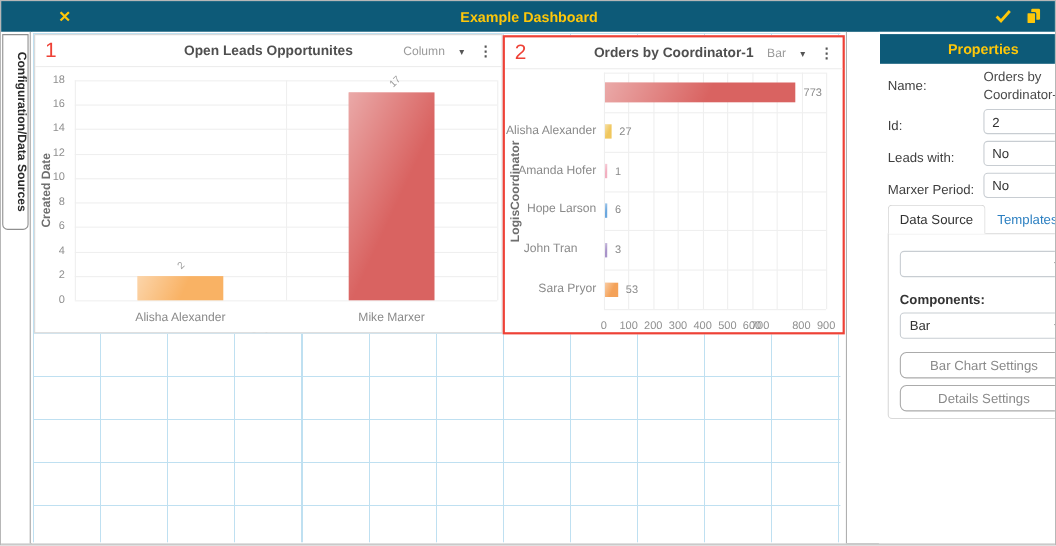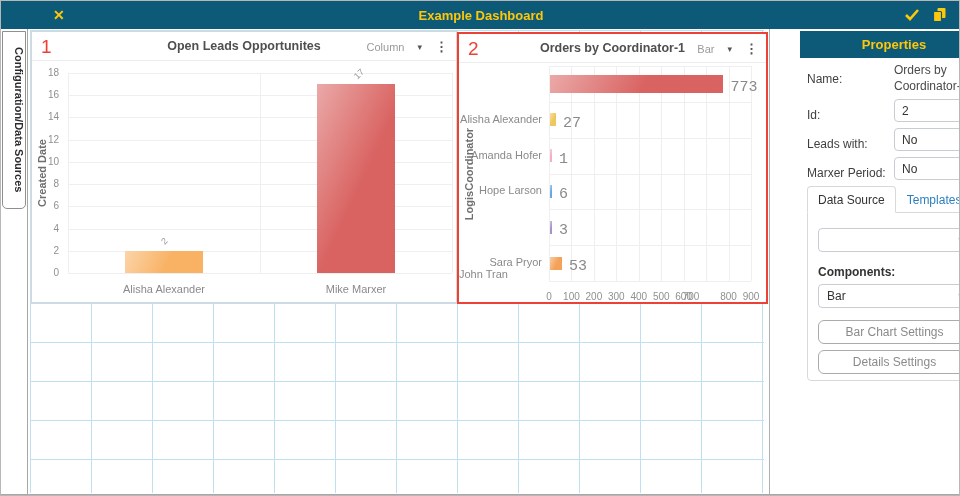--- a/index.html
+++ b/index.html
@@ -56,21 +56,21 @@
   .hdr-type { font-size:11px; color:#9a9a9a; cursor:pointer; }
   .hdr-caret { font-size:9px; color:#555; cursor:pointer; }
   .hdr-dots { font-size:13px; color:#555; font-weight:bold; cursor:pointer; }
   .plot { position:absolute; left:0; right:0; top:29px; bottom:0; overflow:hidden; }
   
   .grid-h, .grid-v { position:absolute; background:#efefef; }
   .tick { position:absolute; font-size:10px; color:#909090; }
   .cat-label { position:absolute; font-size:11px; color:#8a8a8a; }
   .bar { position:absolute; }
   .bar-sheen { background-image:linear-gradient(115deg, rgba(255,255,255,.45) 0%, rgba(255,255,255,0) 55%); }
-  .val-label { position:absolute; font-size:15px; color:#8a8a8a;font-family:Liberation Mono, monospace; }
+  .val-label { position:absolute; font-size:10px; color:#8a8a8a; }
   .rot-label { position:absolute; font-size:9px; color:#9a9a9a; transform:rotate(-45deg); }
   .axis-title { position:absolute; font-size:11px; font-weight:bold; color:#6e6e6e; text-align:center; }
   .axis-title.vert { transform:translate(-50%,-50%) rotate(-90deg); white-space:nowrap; text-align:center; }
   
   .props { position:absolute; left:769px; top:0; width:191px; height:465px; background:#fff;margin-left:29px; }
   .props-header {
     position:absolute; left:1px; top:2px; right:2px; height:27px; background:#0d5a78;
     display:flex; align-items:center; justify-content:center;
     color:#fec70a; font-size:13px; font-weight:bold;
   }
@@ -220,21 +220,21 @@
             <div class="val-label" style="left: 104.06px; top: 51.75px;">27</div>
             <div class="cat-label" style="left: 0px; top: 49.75px; width: 83px; text-align: right;">Alisha Alexander</div>
             <div class="bar bar-sheen" style="left: 91px; top: 86.0833px; width: 2px; height: 13px; background-color: rgb(242, 175, 192);"></div>
             <div class="val-label" style="left: 100px; top: 87.5833px;">1</div>
             <div class="cat-label" style="left: 0px; top: 85.5833px; width: 83px; text-align: right;">Amanda Hofer</div>
             <div class="bar bar-sheen" style="left: 91px; top: 121.917px; width: 2px; height: 13px; background-color: rgb(106, 167, 222);"></div>
             <div class="val-label" style="left: 100px; top: 123.417px;">6</div>
             <div class="cat-label" style="left: 0px; top: 121.417px; width: 83px; text-align: right;">Hope Larson</div>
             <div class="bar bar-sheen" style="left: 91px; top: 157.75px; width: 2px; height: 13px; background-color: rgb(168, 147, 201);"></div>
             <div class="val-label" style="left: 100px; top: 159.25px;">3</div>
-            <div class="cat-label" style="left: 0px; top: 157.25px; width: 83px; text-align: left; margin-top: 48px;">John Tran</div>
+            <div class="cat-label" style="left: 0px; top: 157.25px; width: 83px; text-align: center;">John Tran</div>
             <div class="bar bar-sheen" style="left: 91px; top: 193.583px; width: 11.8956px; height: 13px; background-color: rgb(244, 162, 89);"></div>
             <div class="val-label" style="left: 109.896px; top: 195.083px;">53</div>
             <div class="cat-label" style="left: 0px; top: 193.083px; width: 83px; text-align: right;">Sara Pryor</div>
             <div class="axis-title vert" style="left: 10px; top: 110.5px;">LogisCoordinator</div>
           </div>
       </div>
     </div>
 
     <div class="props">
       <div class="props-header">

